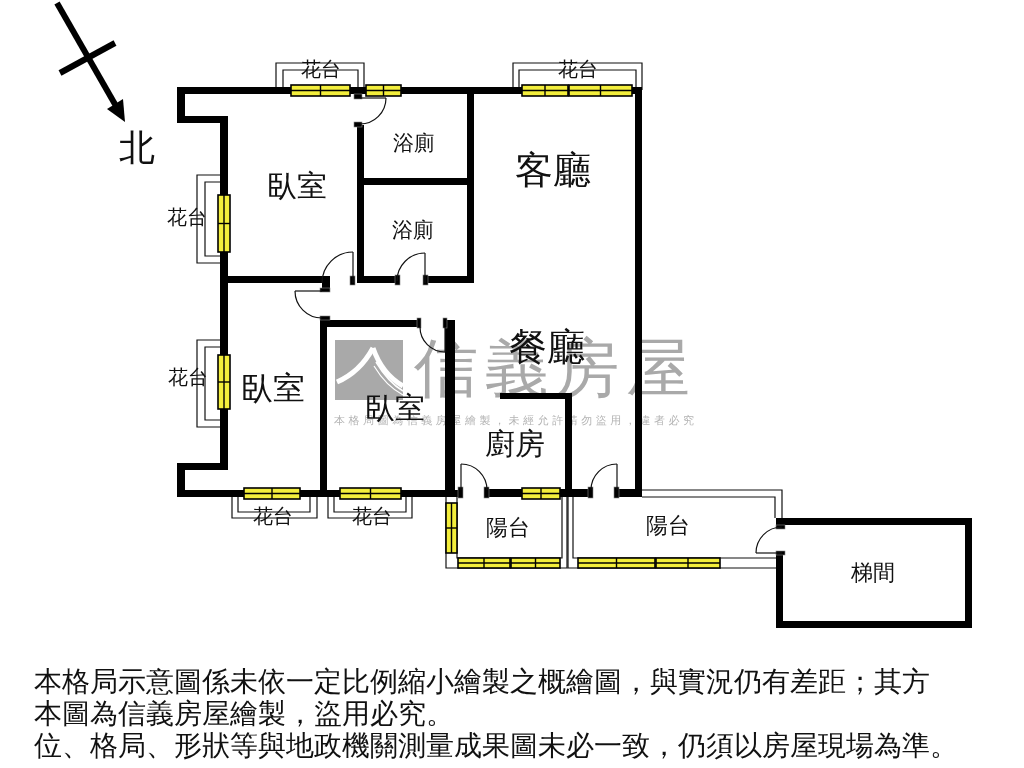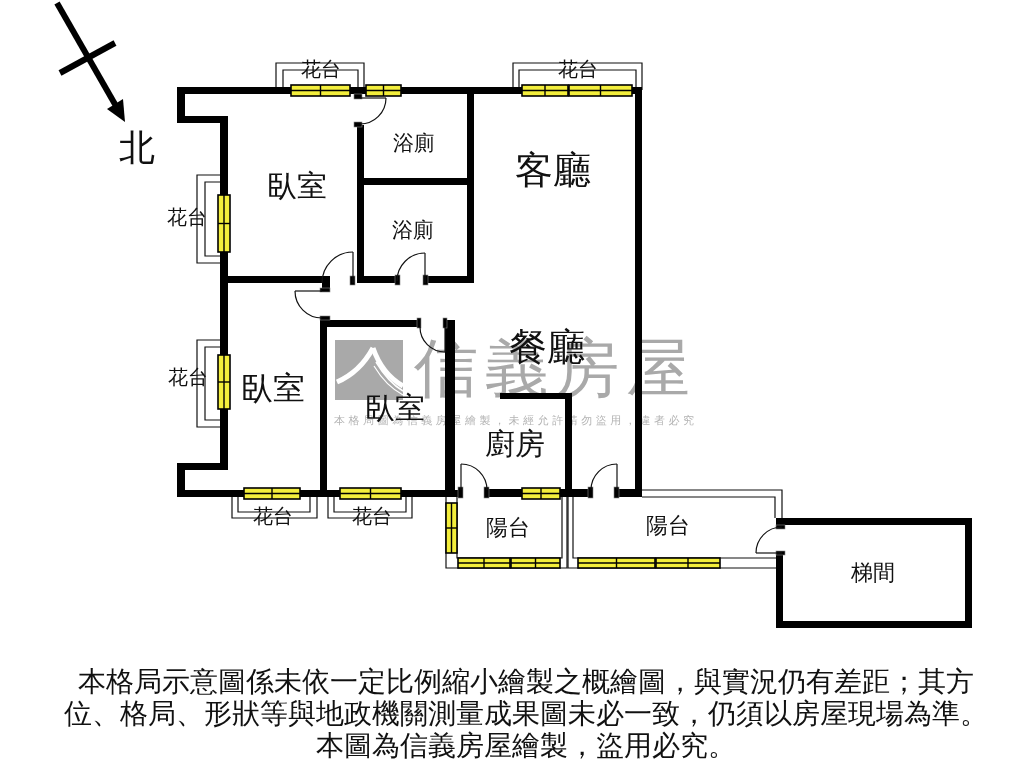--- a/index.html
+++ b/index.html
@@ -14,23 +14,23 @@
     .wall { fill: var(--wall); }
     .jamb { fill: #000; stroke: #888; stroke-width: 0.6; }
     .thin { fill: none; stroke: #111; stroke-width: 1.2; }
     .door { fill: none; stroke: #111; stroke-width: 1.2; }
     .win rect { fill: var(--glass); stroke: #000; stroke-width: 1.6; }
     .win line { stroke: #000; stroke-width: 1.4; }
     .lbl { font-family: "Liberation Serif", "DejaVu Serif", serif; fill: #111; text-anchor: middle; dominant-baseline: central; }
     .wm-brand { font-family: "Liberation Sans", "DejaVu Sans", sans-serif; fill: var(--wm); dominant-baseline: central; }
     .wm-note { font-family: "Liberation Sans", "DejaVu Sans", sans-serif; fill: #b4b4b4; dominant-baseline: central; }
     #disclaimer {
-      position: absolute; left: 46px; top: 666px; width: 960px;
+      position: absolute; left: 34px; top: 666px; width: 960px;
       font-family: "Liberation Serif", "DejaVu Serif", serif;
-      font-size: 28px; line-height: 32px; color: #111; text-align: center;
+      font-size: 28px; line-height: 32px; color: #111;
     }
     #disclaimer div { white-space: nowrap; }
   </style>
 </head>
 <body>
 
 <div id="canvas">
 <svg width="1024" height="768" viewBox="0 0 1024 768">
 
   <g>
@@ -230,16 +230,16 @@
   <text class="lbl" x="321" y="69" font-size="20">花台</text>
   <text class="lbl" x="578" y="69" font-size="20">花台</text>
   <text class="lbl" x="187" y="217" font-size="20">花台</text>
   <text class="lbl" x="188" y="377" font-size="20">花台</text>
   <text class="lbl" x="273" y="516" font-size="20">花台</text>
   <text class="lbl" x="372" y="516" font-size="20">花台</text>
 </svg>
 
 <div id="disclaimer">
   <div>本格局示意圖係未依一定比例縮小繪製之概繪圖，與實況仍有差距；其方</div>
+  <div>本圖為信義房屋繪製，盜用必究。</div>
   <div>位、格局、形狀等與地政機關測量成果圖未必一致，仍須以房屋現場為準。</div>
-  <div>本圖為信義房屋繪製，盜用必究。</div>
 </div>
 </div>
 
 </body></html>

